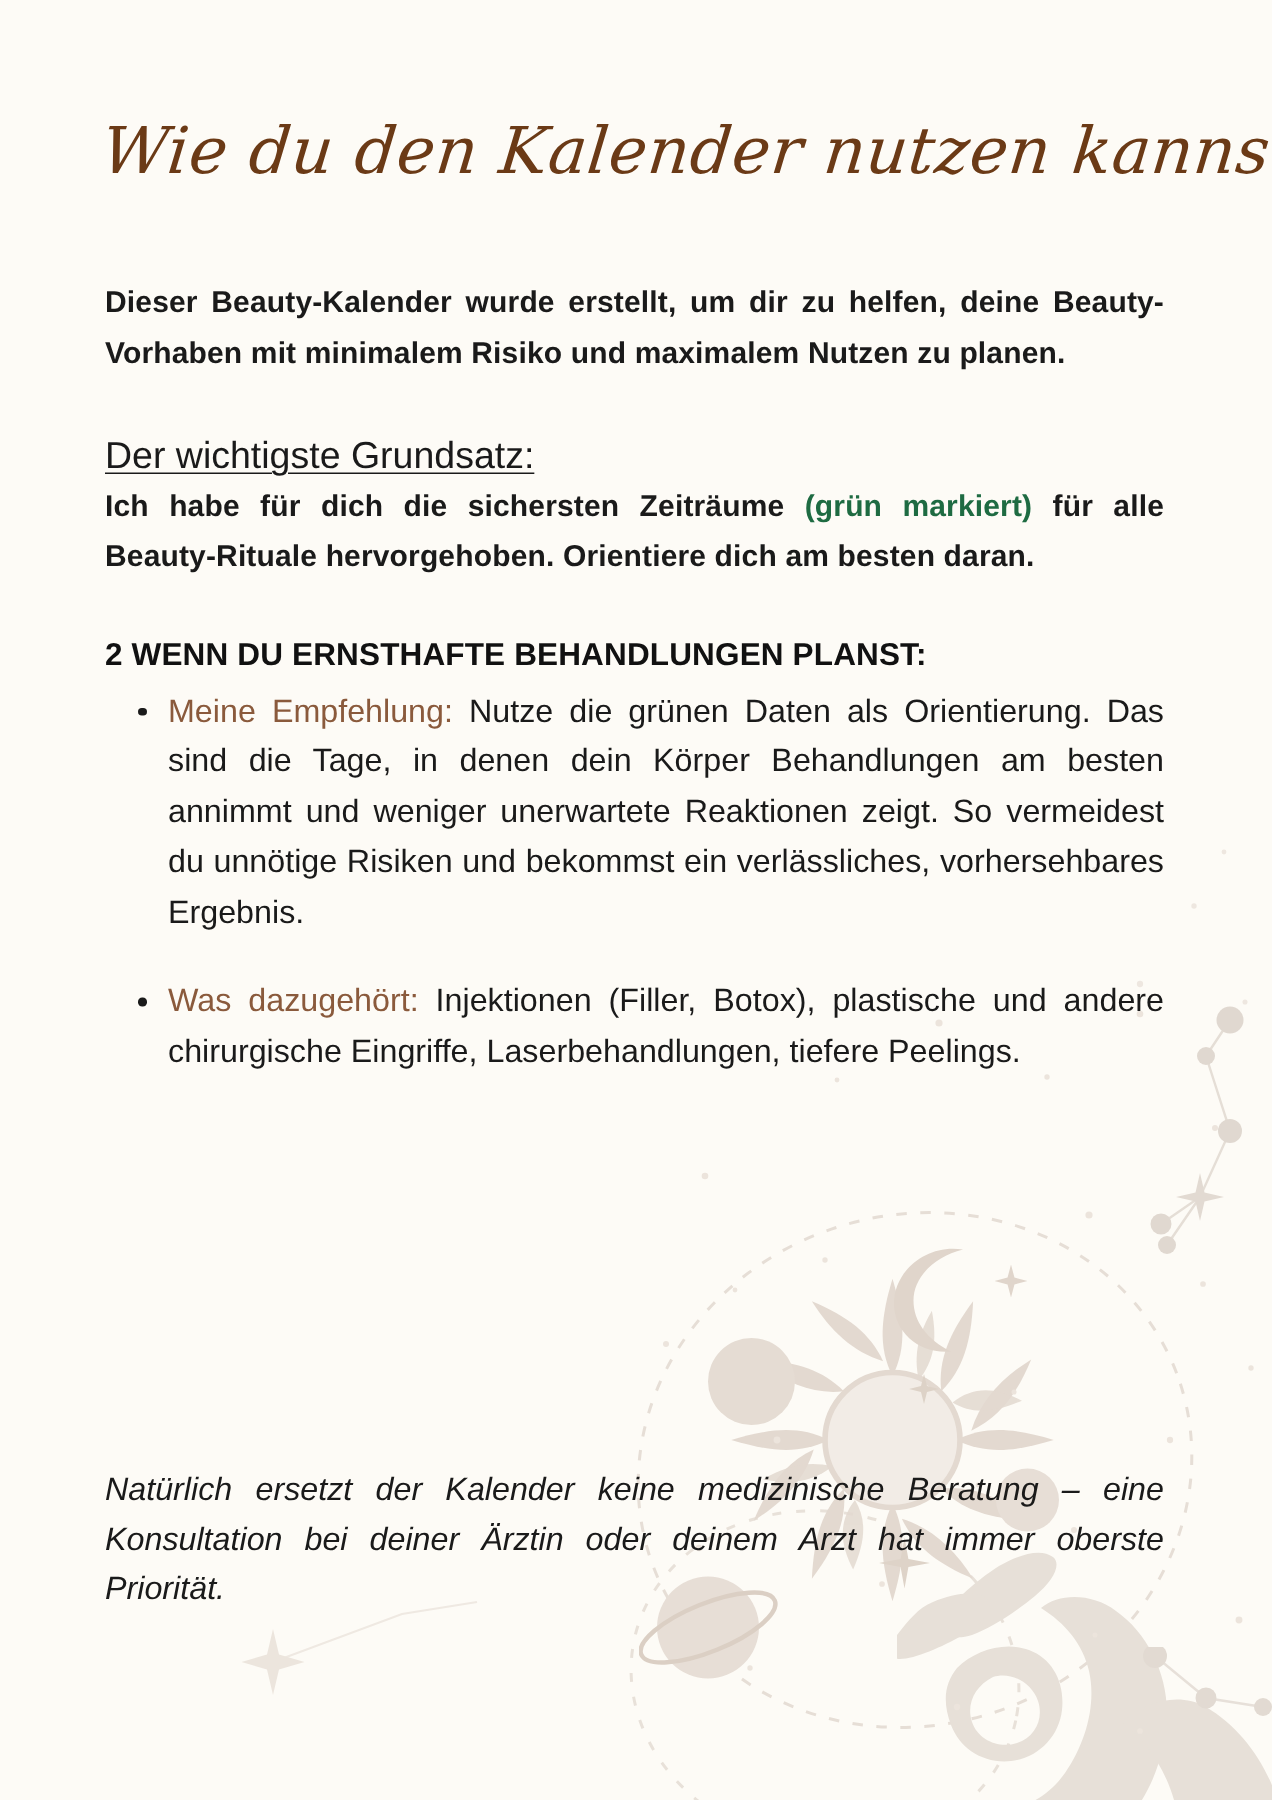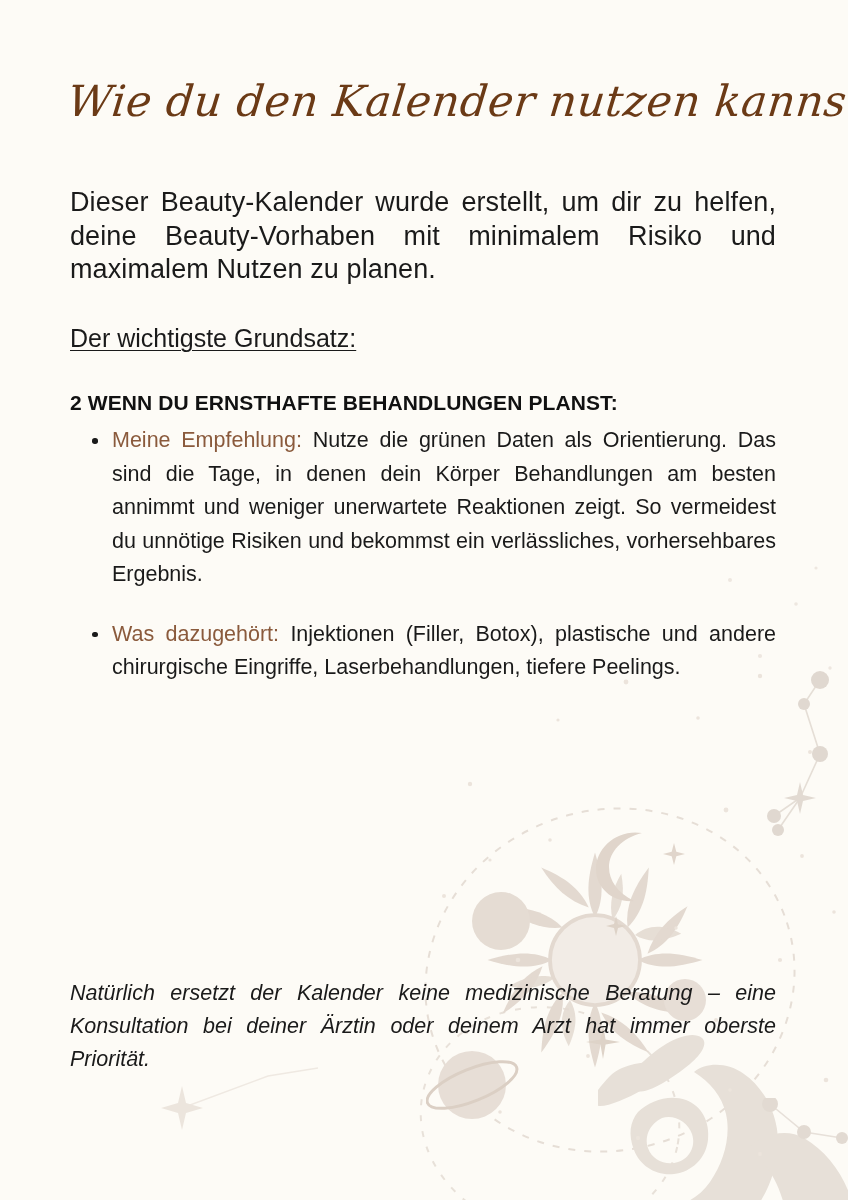--- a/index.html
+++ b/index.html
@@ -65,25 +65,25 @@
 
   .body-block {
     position: absolute;
     left: 70px;
     top: 186px;
     width: 706px;
   }
 
   p.para {
     margin: 0 0 0 0;
-    font-size: 27px;
+    font-size: 20px;
     line-height: 33.5px;
     color: #1a1a1a;
     text-align: justify;
-    font-weight: 400;
+    font-weight: 700;
     letter-spacing: 0.1px;
   }
   p.para.last-line-natural {
     text-align-last: left;
   }
 
   .spacer-1 { height: 35px; }
   .spacer-2 { height: 33px; }
 
   .underlined-lead {
@@ -319,20 +319,21 @@
     </div>
 
     <div class="body-block">
 
       <p class="para last-line-natural">Dieser Beauty-Kalender wurde erstellt, um dir zu helfen, deine Beauty-Vorhaben mit minimalem Risiko und maximalem Nutzen zu planen.</p>
 
       <div class="spacer-1"></div>
 
       <div>
         <span class="underlined-lead">Der wichtigste Grundsatz:</span>
+        <p class="para last-line-natural"><span>Ich habe für dich die sichersten Zeiträume </span><span class="green-accent">(grün markiert)</span><span> für alle Beauty-Rituale hervorgehoben. Orientiere dich am besten daran.</span></p>
       </div>
 
       <div class="spacer-2"></div>
 
       <h2 class="section-heading">2 WENN DU ERNSTHAFTE BEHANDLUNGEN PLANST:</h2>
 
       <ul class="bullet-list">
         <li><span class="brown-accent">Meine Empfehlung:</span><span> Nutze die grünen Daten als Orientierung. Das sind die Tage, in denen dein Körper Behandlungen am besten annimmt und weniger unerwartete Reaktionen zeigt. So vermeidest du unnötige Risiken und bekommst ein verlässliches, vorhersehbares Ergebnis.</span></li>
         <li><span class="brown-accent">Was dazugehört:</span><span> Injektionen (Filler, Botox), plastische und andere chirurgische Eingriffe, Laserbehandlungen, tiefere Peelings.</span></li>
       </ul>

